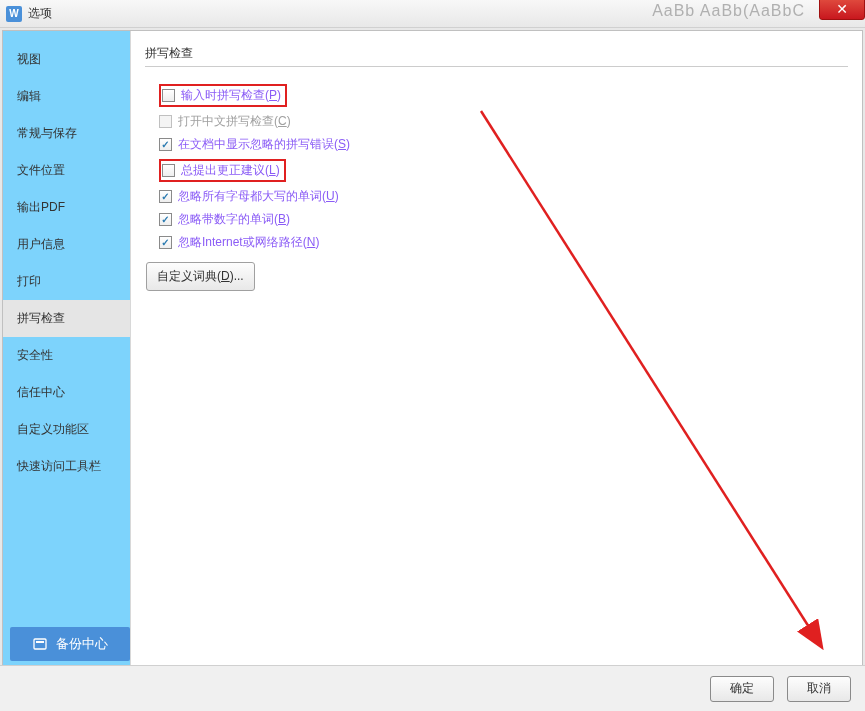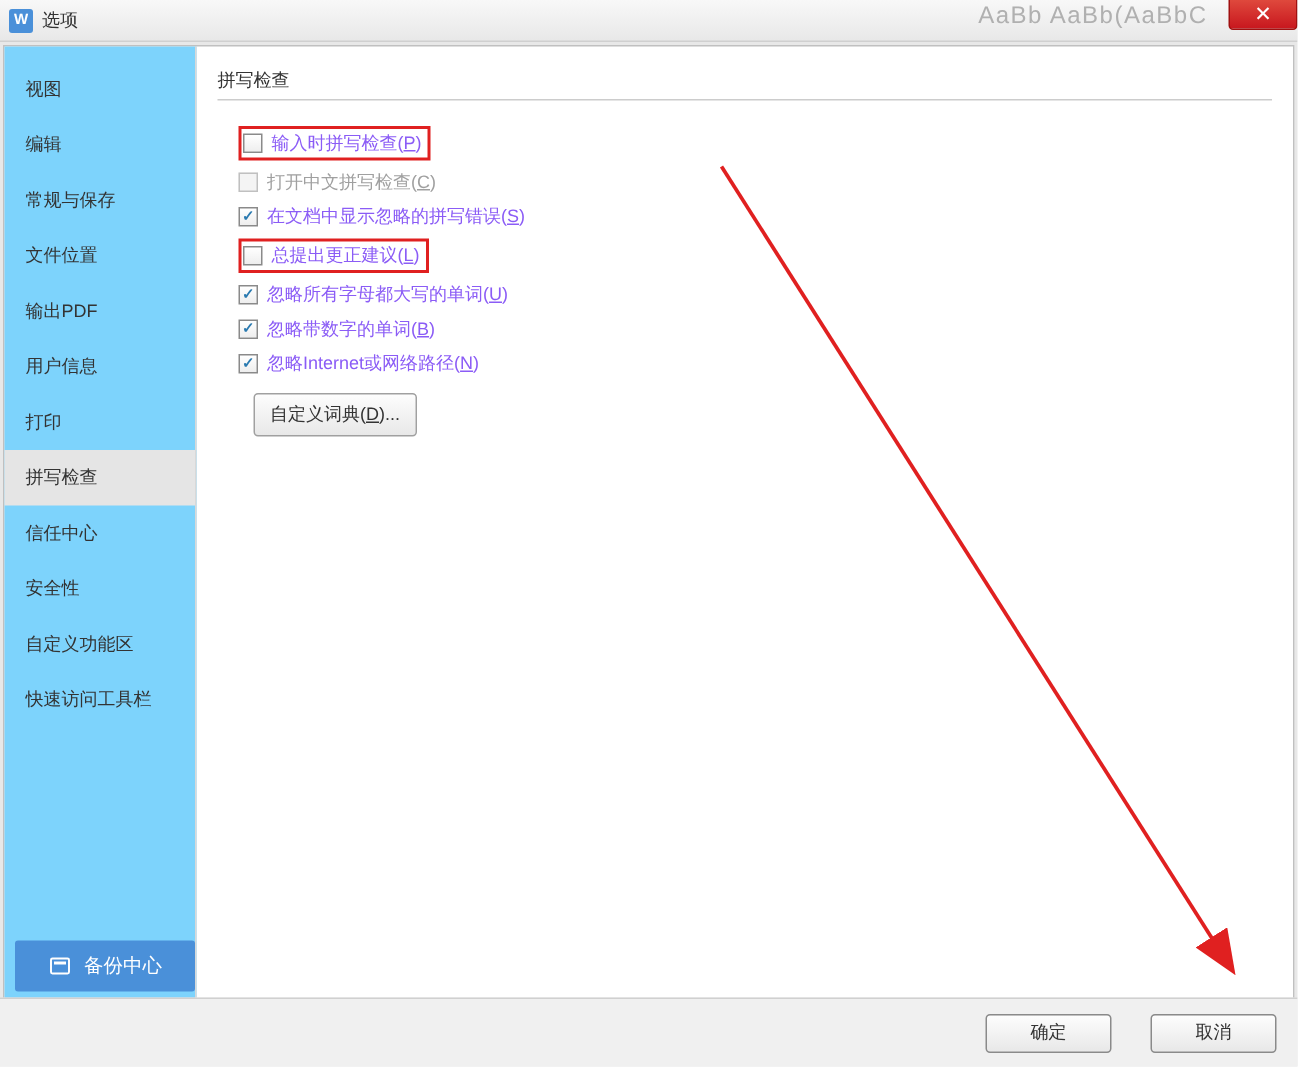--- a/index.html
+++ b/index.html
@@ -137,21 +137,21 @@
     }
     .btn {
       display: inline-block;
       padding: 5px 10px;
       background: linear-gradient(to bottom, #fdfdfd, #e8e8e8);
       border: 1px solid #a0a0a0;
       border-radius: 3px;
       font-size: 12px;
       color: #333;
       cursor: pointer;
-      margin-left: 24px;
+      margin-left: 1px;
       margin-top: 8px;
     }
     .underline { text-decoration: underline; }
     .bottom-bar {
       position: absolute;
       bottom: 0;
       left: 0;
       right: 0;
       height: 46px;
       background: #f0f0f0;
@@ -178,29 +178,29 @@
     }
     .backup-icon {
       width: 16px;
       height: 16px;
       margin-right: 8px;
       display: inline-flex;
       align-items: center;
       justify-content: center;
     }
     .dialog-btn {
-      width: 84px;
+      width: 64px;
       height: 26px;
       background: linear-gradient(to bottom, #fdfdfd, #e8e8e8);
       border: 1px solid #8a8a8a;
       border-radius: 3px;
       font-size: 12px;
       color: #333;
       cursor: pointer;
-      margin-left: 26px;
+      margin-left: 13px;
       display: flex;
       align-items: center;
       justify-content: center;
     }
     .arrow-svg {
       position: absolute;
       top: 60px;
       left: 320px;
       pointer-events: none;
     }
@@ -220,22 +220,22 @@
 <div class="main-container">
   <div class="sidebar" id="sidebar">
       <div class="sidebar-item">视图</div>
       <div class="sidebar-item">编辑</div>
       <div class="sidebar-item">常规与保存</div>
       <div class="sidebar-item">文件位置</div>
       <div class="sidebar-item">输出PDF</div>
       <div class="sidebar-item">用户信息</div>
       <div class="sidebar-item">打印</div>
       <div class="sidebar-item selected">拼写检查</div>
+      <div class="sidebar-item">安全性</div>
       <div class="sidebar-item">信任中心</div>
-      <div class="sidebar-item">安全性</div>
       <div class="sidebar-item">自定义功能区</div>
       <div class="sidebar-item">快速访问工具栏</div>
     </div>
   <div class="content">
     <div class="section-header">拼写检查</div>
     <div id="options-container">
         <div class="option-row">
           <span class="red-box">
             <span class="checkbox"></span>
             <span><span>输入时拼写检查(</span><span class="underline">P</span><span>)</span></span>

